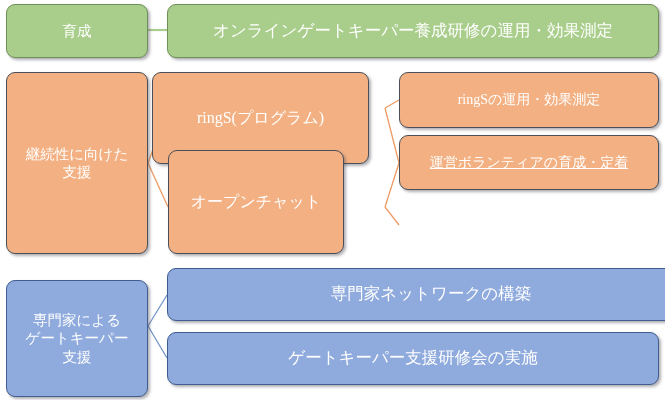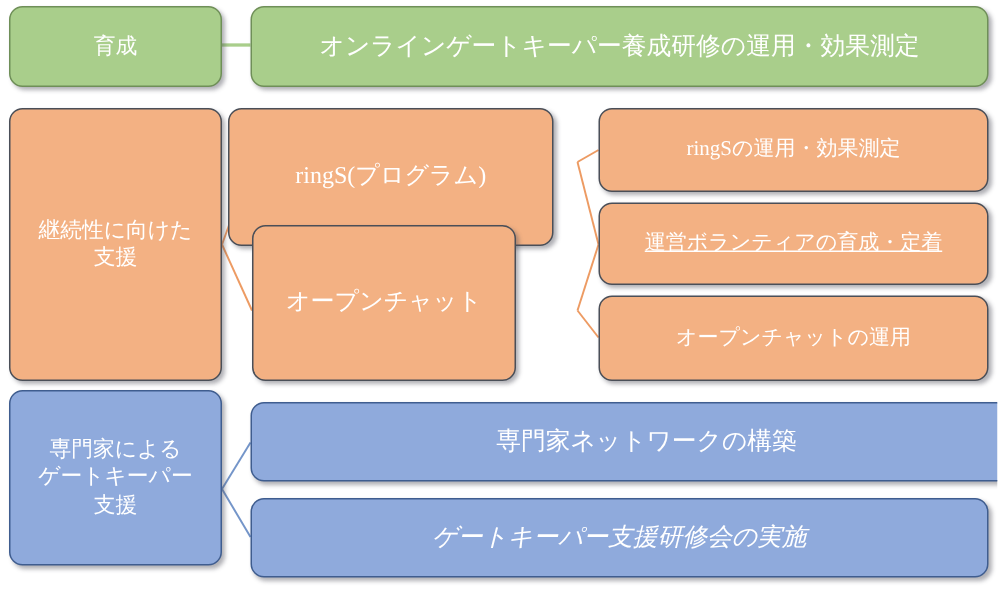--- a/index.html
+++ b/index.html
@@ -99,31 +99,28 @@
   </div>
 
   <div class="node orange lvl2" style="left:399px; top:72px; width:260px; height:56px;">
     <span class="txt">ringSの運用・効果測定</span>
   </div>
 
   <div class="node orange lvl2" style="left:399px; top:135px; width:260px; height:55px;text-decoration:underline;">
     <span class="txt">運営ボランティアの育成・定着</span>
   </div>
 
-  <div class="node orange lvl2" style="left:399px; top:197px; width:260px; height:57px;">
-    <span class="txt">オープンチャットの運用</span>
-  </div>
 
-  <div class="node blue cat" style="left:6px; top:260px; width:142px; height:117px;">
+  <div class="node blue cat" style="left:6px; top:280px; width:142px; height:117px;">
     <span class="txt">専門家による
 ゲートキーパー
 支援</span>
   </div>
 
   <div class="node blue wide" style="left:167px; top:268px; width:528px; height:53px;">
     <span class="txt">専門家ネットワークの構築</span>
   </div>
 
-  <div class="node blue wide" style="left:167px; top:332px; width:492px; height:53px;font-style:italic;">
+  <div class="node blue wide" style="left:167px; top:332px; width:492px; height:53px;">
     <span class="txt">ゲートキーパー支援研修会の実施</span>
   </div>
 
 </div>
 
 </body></html>

